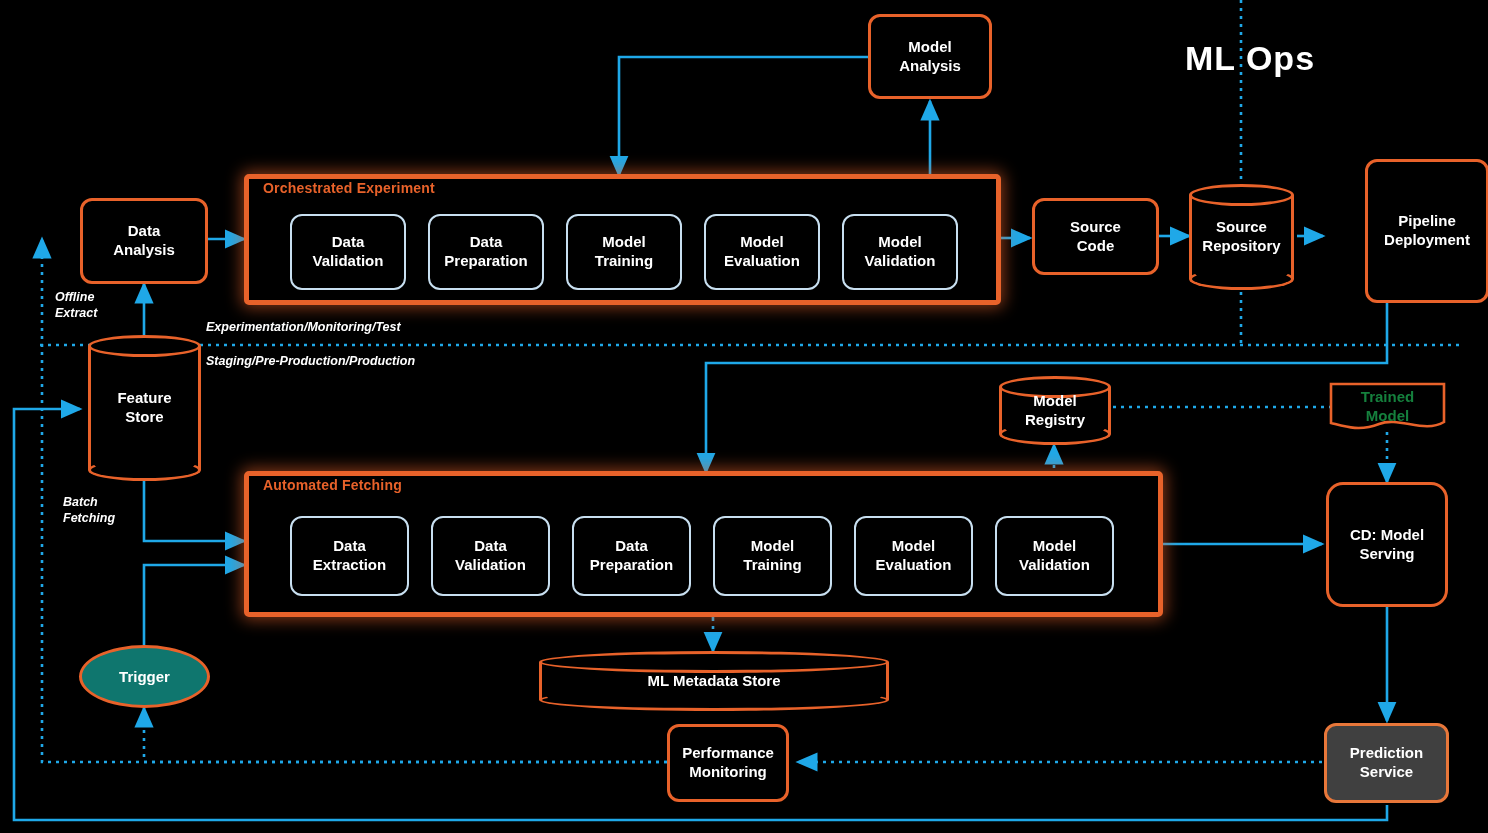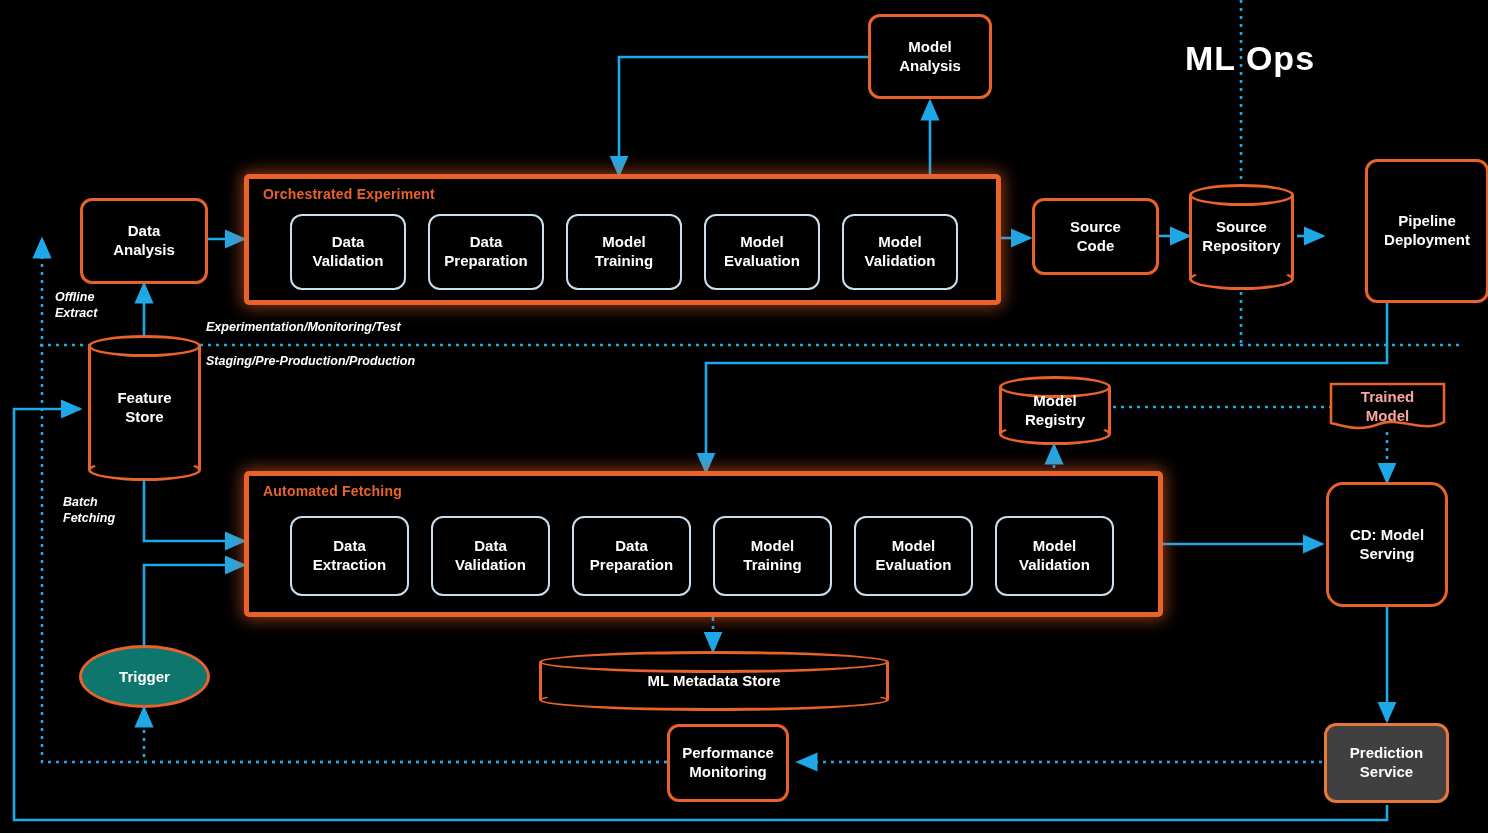--- a/index.html
+++ b/index.html
@@ -13,21 +13,21 @@
   
   .orect{border:3px solid #E8622A;border-radius:12px;background:#000;font-size:15px;}
   .orect.filled{background:#404040;border-color:#E8773A;color:#fff;}
 
   
   .sbox{border:2px solid #C8DFF0;border-radius:12px;background:#000;font-size:15px;color:#fff;}
 
   
   .container{position:absolute;box-sizing:border-box;border:5px solid #E8622A;
              border-radius:5px;background:#000;box-shadow:0 0 16px 3px rgba(232,98,42,.55);}
-  .container .ctitle{position:absolute;left:14px;top:7px;color:#E8622A;
+  .container .ctitle{position:absolute;left:14px;top:1px;color:#E8622A;
              font-size:14px;font-weight:bold;letter-spacing:.2px;}
 
   
   .cyl{position:absolute;box-sizing:border-box;}
   .cyl .body{position:absolute;left:0;right:0;top:11px;bottom:11px;
              border-left:3px solid #E8622A;border-right:3px solid #E8622A;background:#000;}
   .cyl .top{position:absolute;left:0;right:0;top:0;height:22px;border:3px solid #E8622A;
             border-radius:50%;box-sizing:border-box;background:#000;}
   .cyl .bot{position:absolute;left:0;right:0;bottom:0;height:22px;border:3px solid #E8622A;
             border-radius:50%;box-sizing:border-box;background:#000;border-top-color:transparent;}
@@ -36,21 +36,21 @@
             line-height:1.25;white-space:pre-line;z-index:3;}
 
   
   .ellipse{position:absolute;box-sizing:border-box;border:3px solid #E8622A;border-radius:50%;
            background:#0f766e;display:flex;align-items:center;justify-content:center;
            color:#fff;font-weight:bold;font-size:15px;}
 
   
   .docnode{position:absolute;box-sizing:border-box;}
   .docnode .lbl{position:absolute;left:0;right:0;top:4px;display:flex;align-items:center;
-        justify-content:center;text-align:center;color:#fca5a5;font-weight:bold;font-size:15px;
+        justify-content:center;text-align:center;color:#15803d;font-weight:bold;font-size:15px;
         line-height:1.25;white-space:pre-line;height:42px;z-index:3;}
 
   .envlabel{position:absolute;color:#fff;font-size:12.5px;font-weight:bold;
             font-style:italic;white-space:pre-line;line-height:1.2;}
   .edgelabel{position:absolute;color:#fff;font-size:12.5px;font-weight:bold;
              font-style:italic;white-space:pre-line;line-height:1.25;}
   #mlops{position:absolute;color:#fff;font-weight:bold;font-size:34px;letter-spacing:1px;}
 
   svg.wires{position:absolute;left:0;top:0;width:1488px;height:833px;pointer-events:none;}
 </style>

